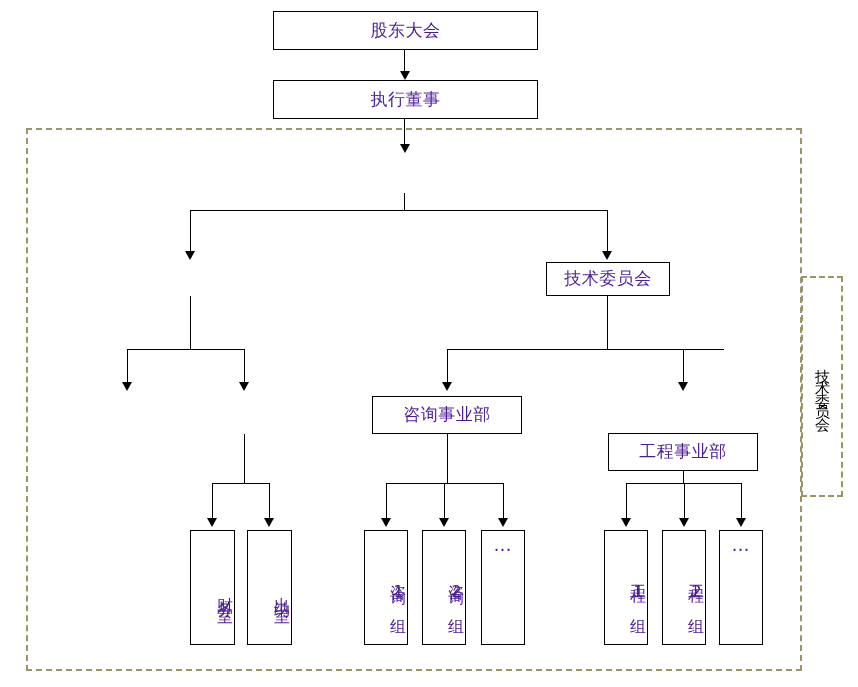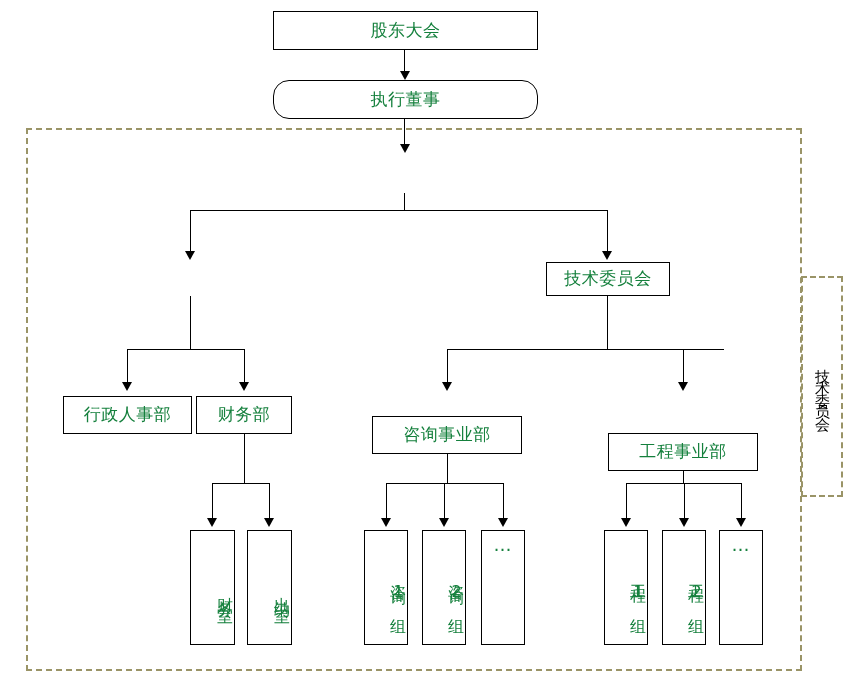--- a/index.html
+++ b/index.html
@@ -19,21 +19,21 @@
     overflow: hidden;
   }
   .node {
     position: absolute;
     box-sizing: border-box;
     border: 1.4px solid #000000;
     background: #ffffff;
     display: flex;
     align-items: center;
     justify-content: center;
-    color: #15803d;
+    color: #4c1d95;
     line-height: 1.15;
     z-index: 3;
   }
   .node.horiz {
     font-size: 17px;
     letter-spacing: 0.5px;
   }
   .node.vert {
     writing-mode: vertical-rl;
     text-orientation: upright;
@@ -97,21 +97,21 @@
 
   <div class="dashbox" style="left:26px; top:128px; width:776px; height:543px;"></div>
 
   <div class="dashlabel" style="left:801px; top:276px; width:42px; height:221px;">技术委员会</div>
 
   <div class="node horiz" style="left:273px; top:11px; width:265px; height:39px;">股东大会</div>
 
   <div class="ln v" style="left:404px; top:50px; height:24px;"></div>
   <div class="arrow" style="left:400px; top:71px;"></div>
 
-  <div class="node horiz" style="left:273px; top:80px; width:265px; height:39px;border-radius:16px;">执行董事</div>
+  <div class="node horiz" style="left:273px; top:80px; width:265px; height:39px;">执行董事</div>
 
   <div class="ln v" style="left:404px; top:119px; height:28px;"></div>
   <div class="arrow" style="left:400px; top:144px;"></div>
 
 
   <div class="ln v" style="left:404px; top:193px; height:18px;"></div>
   <div class="ln h" style="left:190px; top:210px; width:417px;"></div>
   <div class="ln v" style="left:190px; top:210px; height:44px;"></div>
   <div class="arrow" style="left:185px; top:251px;"></div>
   <div class="ln v" style="left:607px; top:210px; height:44px;"></div>
@@ -127,25 +127,23 @@
   <div class="ln v" style="left:244px; top:349px; height:35px;"></div>
   <div class="arrow" style="left:239px; top:382px;"></div>
 
   <div class="ln v" style="left:607px; top:296px; height:54px;"></div>
   <div class="ln h" style="left:447px; top:349px; width:277px;"></div>
   <div class="ln v" style="left:447px; top:349px; height:35px;"></div>
   <div class="arrow" style="left:442px; top:382px;"></div>
   <div class="ln v" style="left:683px; top:349px; height:35px;"></div>
   <div class="arrow" style="left:678px; top:382px;"></div>
 
-  <div class="node horiz" style="left:63px; top:396px; width:129px; height:38px;">行政人事部</div>
 
-  <div class="node horiz" style="left:196px; top:396px; width:96px; height:38px;">财务部</div>
 
-  <div class="node horiz" style="left:372px; top:416px; width:150px; height:38px;">咨询事业部</div>
+  <div class="node horiz" style="left:372px; top:396px; width:150px; height:38px;">咨询事业部</div>
 
   <div class="node horiz" style="left:608px; top:396px; width:150px; height:38px;margin-top:37px;">工程事业部</div>
 
   <div class="ln v" style="left:244px; top:434px; height:50px;"></div>
   <div class="ln h" style="left:212px; top:483px; width:58px;"></div>
   <div class="ln v" style="left:212px; top:483px; height:36px;"></div>
   <div class="arrow" style="left:207px; top:518px;"></div>
   <div class="ln v" style="left:269px; top:483px; height:36px;"></div>
   <div class="arrow" style="left:264px; top:518px;"></div>
 

